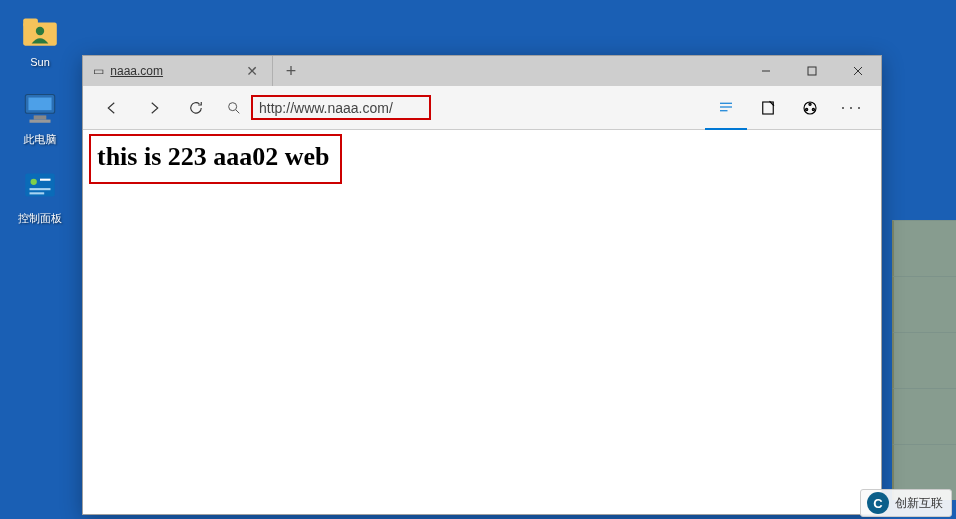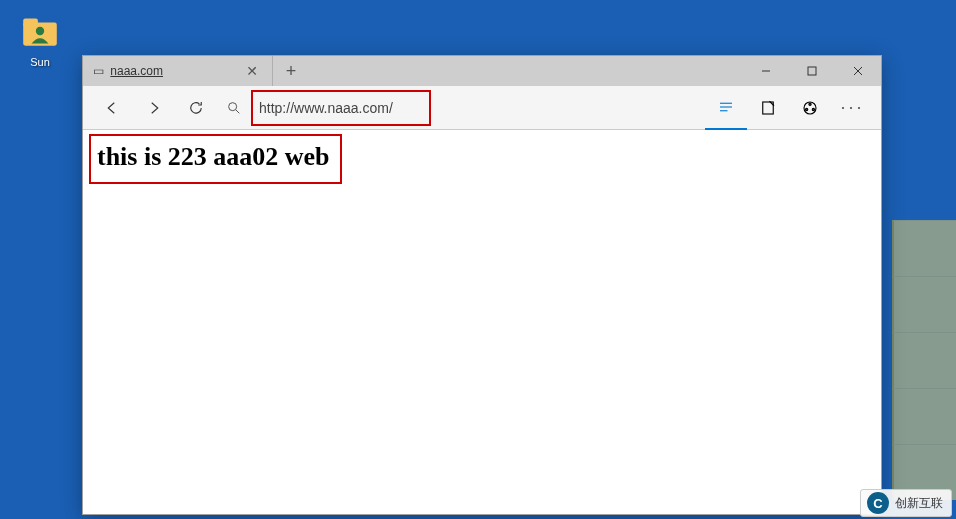--- a/index.html
+++ b/index.html
@@ -128,21 +128,21 @@
     .search-icon-box {
       width: 34px;
       display: flex;
       align-items: center;
       justify-content: center;
       height: 30px;
     }
     .search-icon-box svg { width: 16px; height: 16px; stroke: #555; fill: none; stroke-width: 1.5; }
     .url-box {
       flex: 1;
-      height: 36px;
+      height: 25px;
       border: 2px solid #c00;
       display: flex;
       align-items: center;
       padding: 0 6px;
       font-size: 14px;
       color: #444;
       background: #f5f5f5;
       margin-right: 8px;
       max-width: 180px;
     }
@@ -216,20 +216,43 @@
       <div class="desktop-icon-img">
         <svg viewBox="0 0 40 40">
             <rect x="4" y="12" width="32" height="22" rx="2" fill="#f5c35b"></rect>
             <rect x="4" y="8" width="14" height="8" rx="2" fill="#f5c35b"></rect>
             <circle cx="20" cy="20" r="4" fill="#2b7a3f"></circle>
             <path d="M12 32 Q20 22 28 32 Z" fill="#2b7a3f"></path>
           </svg>
       </div>
       <div class="desktop-icon-label">Sun</div>
     </div>
+    <div class="desktop-icon">
+      <div class="desktop-icon-img">
+        <svg viewBox="0 0 40 40">
+            <rect x="6" y="8" width="28" height="18" rx="2" fill="#2a6fb5" stroke="#1a4a7a"></rect>
+            <rect x="9" y="11" width="22" height="12" fill="#4da0e8"></rect>
+            <rect x="14" y="28" width="12" height="4" fill="#888"></rect>
+            <rect x="10" y="32" width="20" height="3" fill="#999"></rect>
+          </svg>
+      </div>
+      <div class="desktop-icon-label">此电脑</div>
+    </div>
+    <div class="desktop-icon">
+      <div class="desktop-icon-img">
+        <svg viewBox="0 0 40 40">
+            <rect x="6" y="8" width="28" height="22" rx="2" fill="#0a6bb8"></rect>
+            <circle cx="14" cy="16" r="3" fill="#7fd04a"></circle>
+            <rect x="20" y="13" width="10" height="2" fill="#fff"></rect>
+            <rect x="10" y="22" width="20" height="2" fill="#a8d4f2"></rect>
+            <rect x="10" y="26" width="14" height="2" fill="#a8d4f2"></rect>
+          </svg>
+      </div>
+      <div class="desktop-icon-label">控制面板</div>
+    </div>
   </div>
 
   <div class="taskbar-peek">
     <div class="peek-item"></div>
       <div class="peek-item"></div>
       <div class="peek-item"></div>
       <div class="peek-item"></div>
       <div class="peek-item"></div>
   </div>
 

